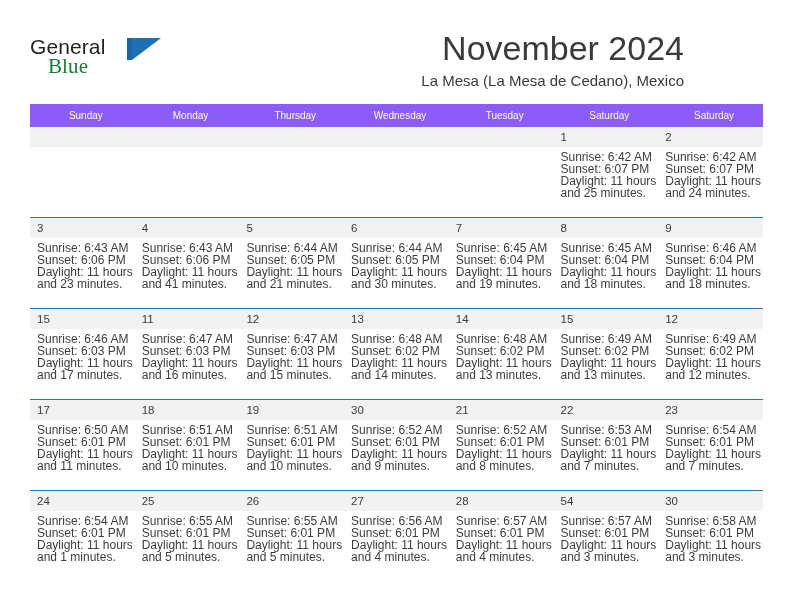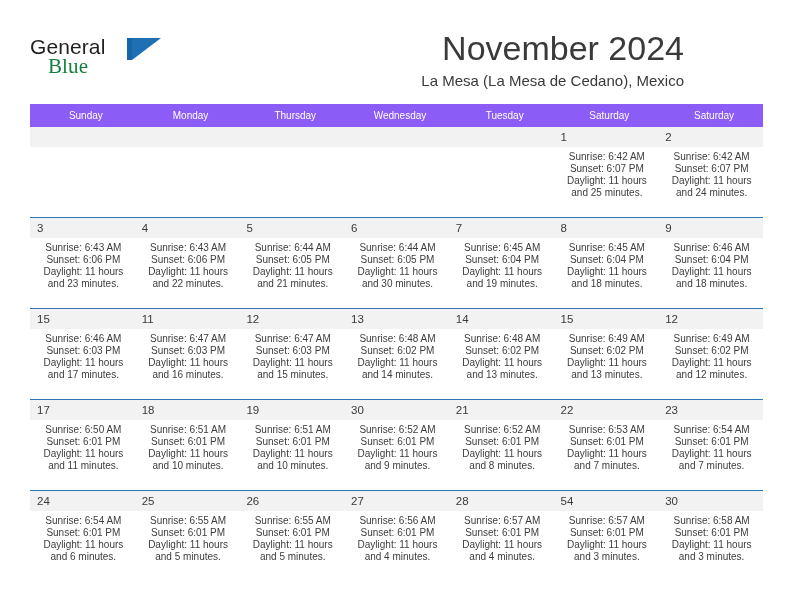--- a/index.html
+++ b/index.html
@@ -149,24 +149,23 @@
     padding: 3px 0 3px 7px;
     height: 14px;
     box-sizing: content-box;
   }
   .cell-empty .daynum {
     background: #f2f2f2;
     color: transparent;
   }
   .details {
     padding: 4px 5px 0 7px;
-    font-size: 10px;
+    font-size: 12px;
     line-height: 12.1px;
     color: #3d3d3d;
-    text-align: center;
   }
   .details div { white-space: nowrap; }
 </style>
 </head>
 <body>
 
 <div class="page">
 
   <div class="header">
 
@@ -269,21 +268,21 @@
               </div>
             </div>
           </td>
           <td>
             <div class="cell-inner">
               <div class="daynum">4</div>
               <div class="details">
                 <div>Sunrise: 6:43 AM</div>
                 <div>Sunset: 6:06 PM</div>
                 <div>Daylight: 11 hours</div>
-                <div>and 22 minutes.</div>
+                <div>and 41 minutes.</div>
               </div>
             </div>
           </td>
           <td>
             <div class="cell-inner">
               <div class="daynum">5</div>
               <div class="details">
                 <div>Sunrise: 6:44 AM</div>
                 <div>Sunset: 6:05 PM</div>
                 <div>Daylight: 11 hours</div>
@@ -495,21 +494,21 @@
           </td>
         </tr>
         <tr>
           <td>
             <div class="cell-inner">
               <div class="daynum">24</div>
               <div class="details">
                 <div>Sunrise: 6:54 AM</div>
                 <div>Sunset: 6:01 PM</div>
                 <div>Daylight: 11 hours</div>
-                <div>and 6 minutes.</div>
+                <div>and 1 minutes.</div>
               </div>
             </div>
           </td>
           <td>
             <div class="cell-inner">
               <div class="daynum">25</div>
               <div class="details">
                 <div>Sunrise: 6:55 AM</div>
                 <div>Sunset: 6:01 PM</div>
                 <div>Daylight: 11 hours</div>

